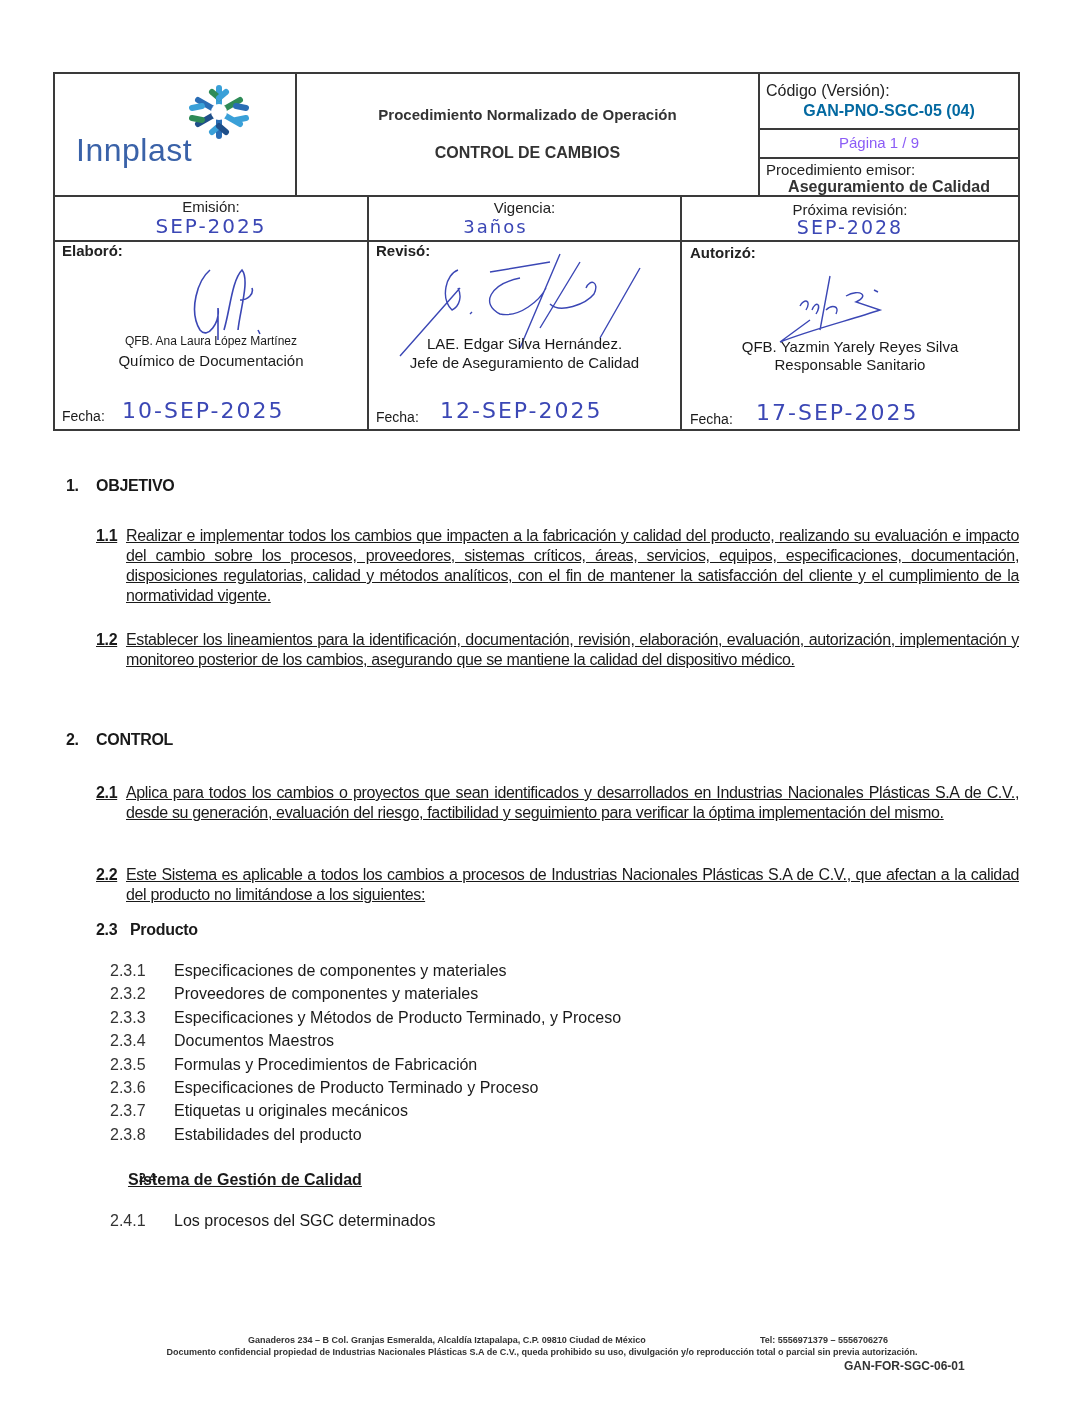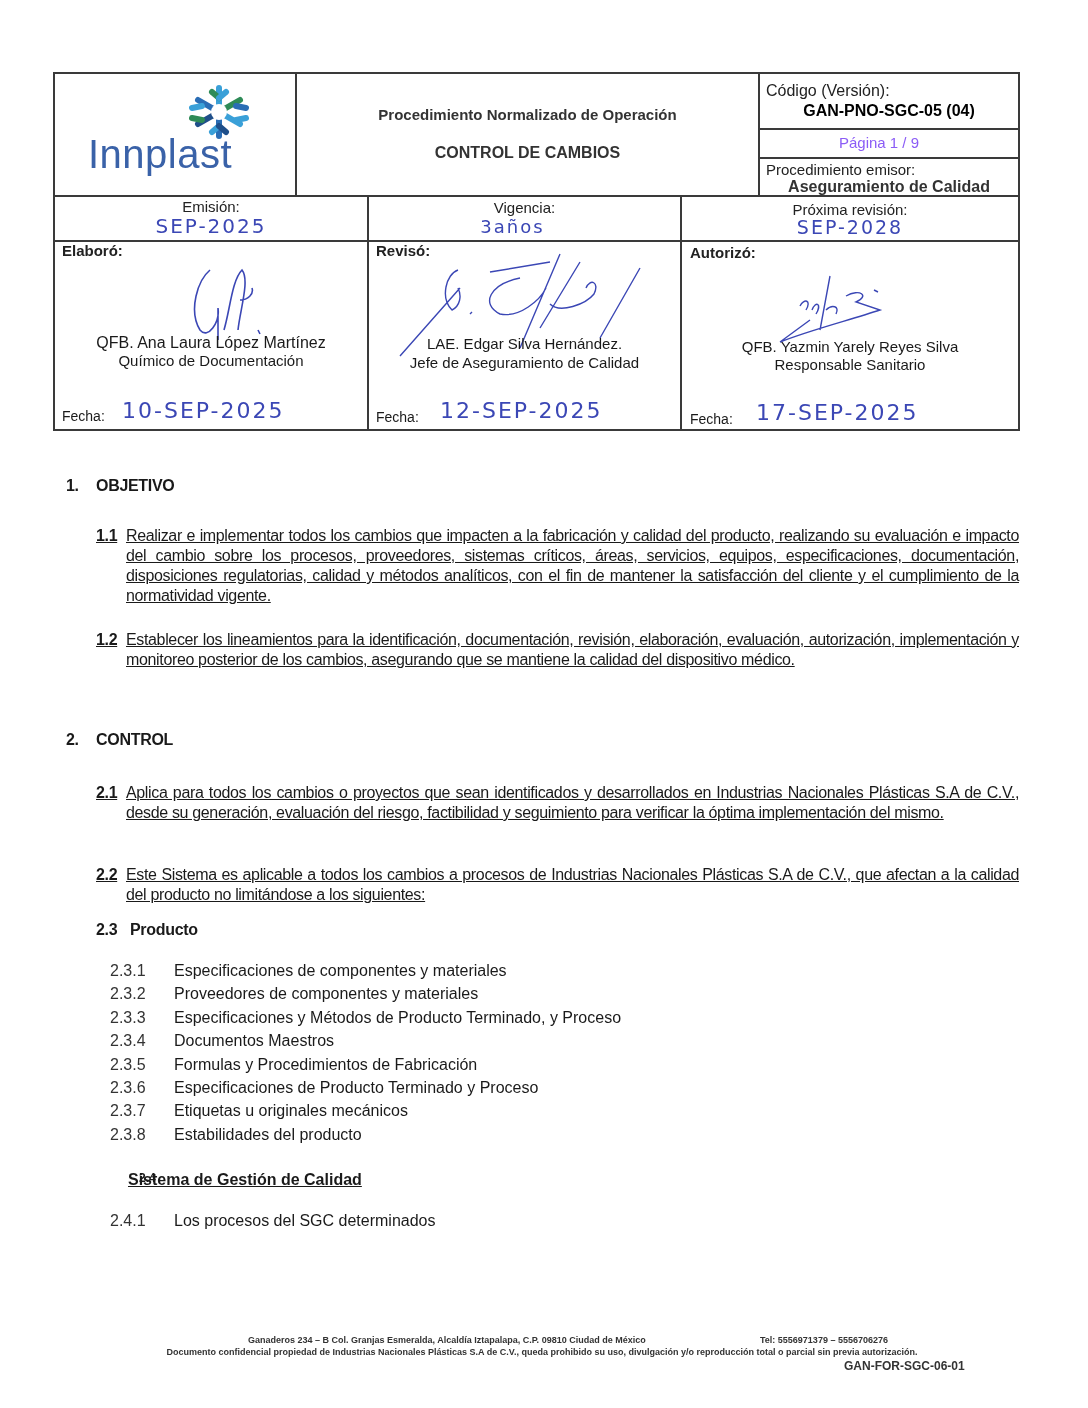--- a/index.html
+++ b/index.html
@@ -51,45 +51,45 @@
         <line x1="38" y1="8" x2="31" y2="14" stroke="#3aa0d8"></line>
         <line x1="24" y1="48" x2="31" y2="42" stroke="#3aa0d8"></line>
         <line x1="38" y1="48" x2="31" y2="42" stroke="#1f4f8a"></line>
         <line x1="4" y1="24" x2="14" y2="22" stroke="#3aa0d8"></line>
         <line x1="58" y1="24" x2="48" y2="22" stroke="#2a6db5"></line>
         <line x1="4" y1="34" x2="14" y2="36" stroke="#2e8b57"></line>
         <line x1="58" y1="34" x2="48" y2="36" stroke="#3aa0d8"></line>
       </g>
       <circle cx="31" cy="28" r="8" fill="#ffffff"></circle>
     </svg>
-    <div class="abs" style="left:20px;top:56px;font-size:40px;color:#3a62a8;letter-spacing:0.5px;margin-left:12px;">Innplast</div>
+    <div class="abs" style="left:20px;top:56px;font-size:32px;color:#3a62a8;letter-spacing:0.5px;">Innplast</div>
   </div>
 
   <div class="abs ctr bold" style="left:297px;top:106px;width:461px;font-size:15px;color:#333;">Procedimiento Normalizado de Operación</div>
   <div class="abs ctr bold" style="left:297px;top:144px;width:461px;font-size:16px;color:#333;">CONTROL DE CAMBIOS</div>
 
   <div class="abs cell-label" style="left:766px;top:82px;font-size:16px;">Código (Versión):</div>
-  <div class="abs bold ctr" style="left:760px;top:102px;width:258px;font-size:16px;color:#000000;">GAN-PNO-SGC-05 (04)</div>
+  <div class="abs bold ctr" style="left:760px;top:102px;width:258px;font-size:16px;color:#0369a1;">GAN-PNO-SGC-05 (04)</div>
   <div class="abs ctr" style="left:760px;top:134px;width:238px;font-size:15px;color:#8b5cf6;">Página 1 / 9</div>
   <div class="abs cell-label" style="left:766px;top:161px;font-size:15px;">Procedimiento emisor:</div>
   <div class="abs bold ctr" style="left:760px;top:178px;width:258px;font-size:16px;color:#333;">Aseguramiento de Calidad</div>
 
   <div class="abs ctr cell-label" style="left:55px;top:198px;width:312px;">Emisión:</div>
   <div class="abs ctr hand" style="left:55px;top:214px;width:312px;font-size:20px;">SEP-2025</div>
   <div class="abs ctr cell-label" style="left:369px;top:199px;width:311px;">Vigencia:</div>
-  <div class="abs ctr hand" style="left:369px;top:216px;width:253px;font-size:18px;padding-left:17px;">3años</div>
+  <div class="abs ctr hand" style="left:369px;top:216px;width:253px;font-size:18px;">3años</div>
   <div class="abs ctr cell-label" style="left:682px;top:201px;width:336px;">Próxima revisión:</div>
   <div class="abs ctr hand" style="left:682px;top:216px;width:336px;font-size:19px;">SEP-2028</div>
 
   <div>
     <div class="abs bold cell-label" style="left:62px;top:242px;">Elaboró:</div>
     <svg class="abs" style="left:180px;top:260px;" width="100" height="90" viewBox="0 0 100 90">
       <path d="M30 10 C18 20 8 50 20 70 C28 80 40 62 38 48 M38 48 L38 80 M44 70 C50 50 52 20 62 10 C70 20 60 50 58 70 M60 40 C68 40 74 34 72 28 M78 70 L80 74" fill="none" stroke="#3b47b5" stroke-width="1.6"></path>
     </svg>
-    <div class="abs ctr" style="left:55px;top:334px;width:312px;font-size:16px;">QFB. Ana Laura López Martínez</div>
+    <div class="abs ctr" style="left:55px;top:334px;width:312px;font-size:12px;">QFB. Ana Laura López Martínez</div>
     <div class="abs ctr" style="left:55px;top:352px;width:312px;font-size:15px;">Químico de Documentación</div>
     <div class="abs" style="left:62px;top:408px;font-size:14px;">Fecha:</div>
     <div class="abs hand" style="left:122px;top:398px;font-size:22px;">10-SEP-2025</div>
   </div>
 
   <div>
     <div class="abs bold cell-label" style="left:376px;top:242px;">Revisó:</div>
     <svg class="abs" style="left:390px;top:248px;" width="260" height="110" viewBox="0 0 260 110">
       <path d="M68 22 C56 26 50 50 62 62 C70 58 72 48 68 40 M80 66 L82 64 M130 30 C100 36 90 56 110 66 C130 70 150 52 156 40 M100 24 L160 14 M170 6 L130 100 M190 14 L150 80 M196 40 C200 30 210 34 204 46 C196 56 170 66 160 56 M250 20 L210 90 M10 108 L70 40" fill="none" stroke="#3b47b5" stroke-width="1.4"></path>
     </svg>

